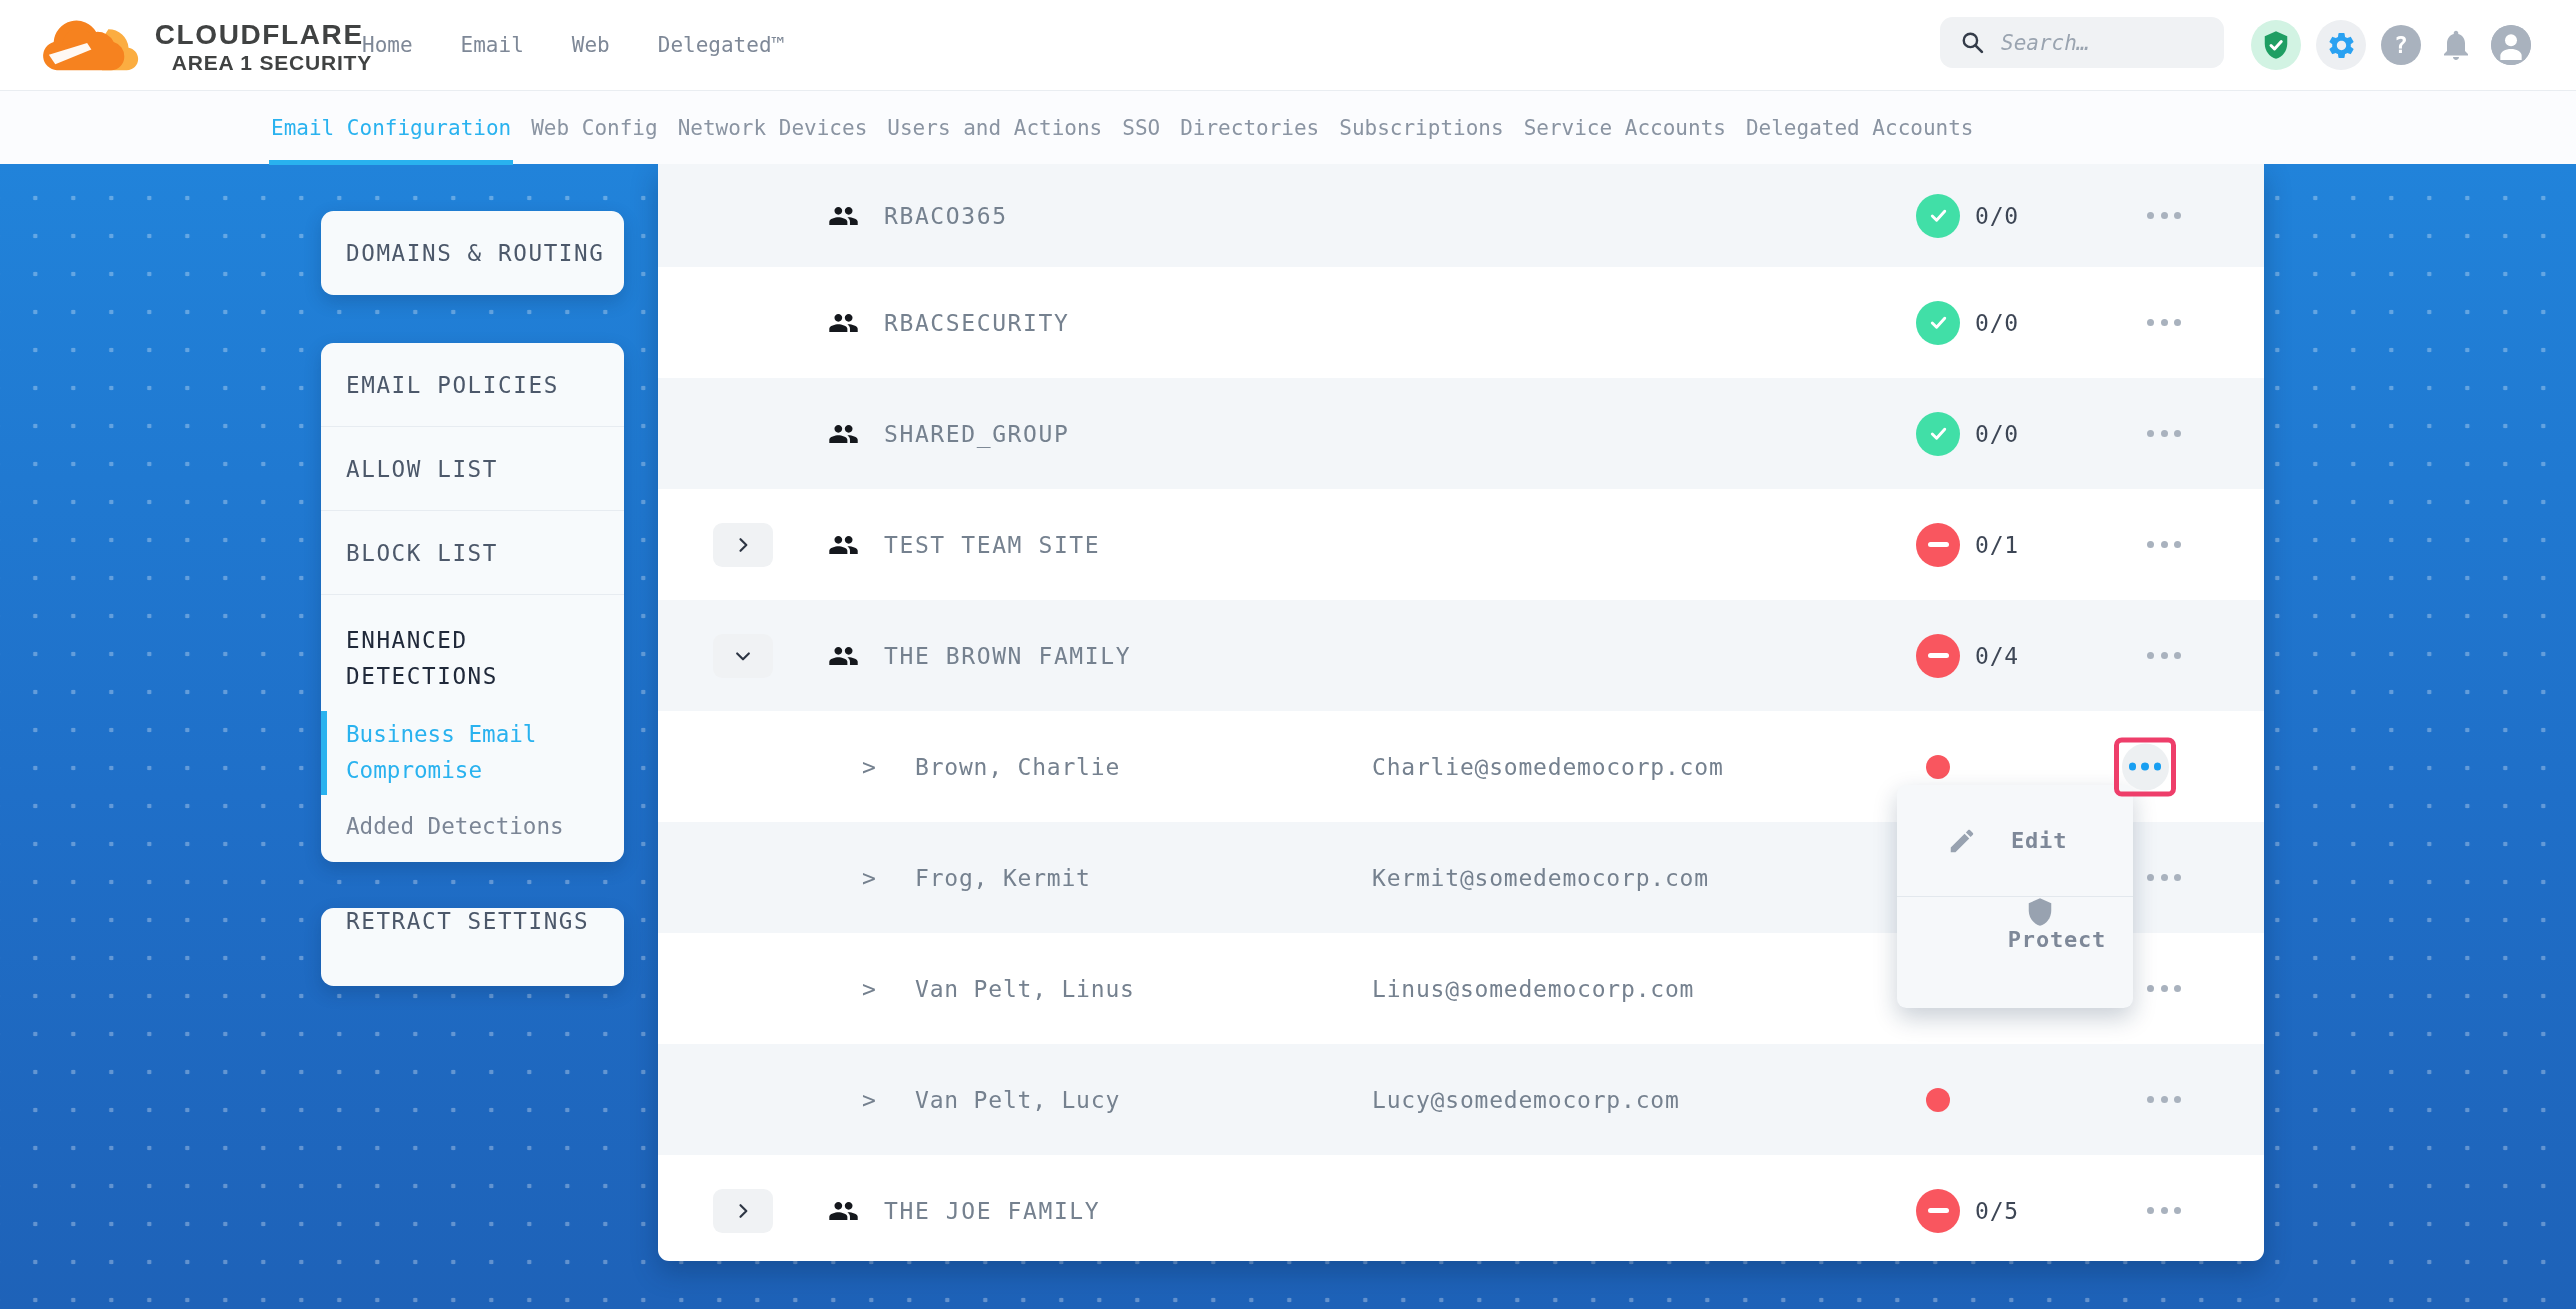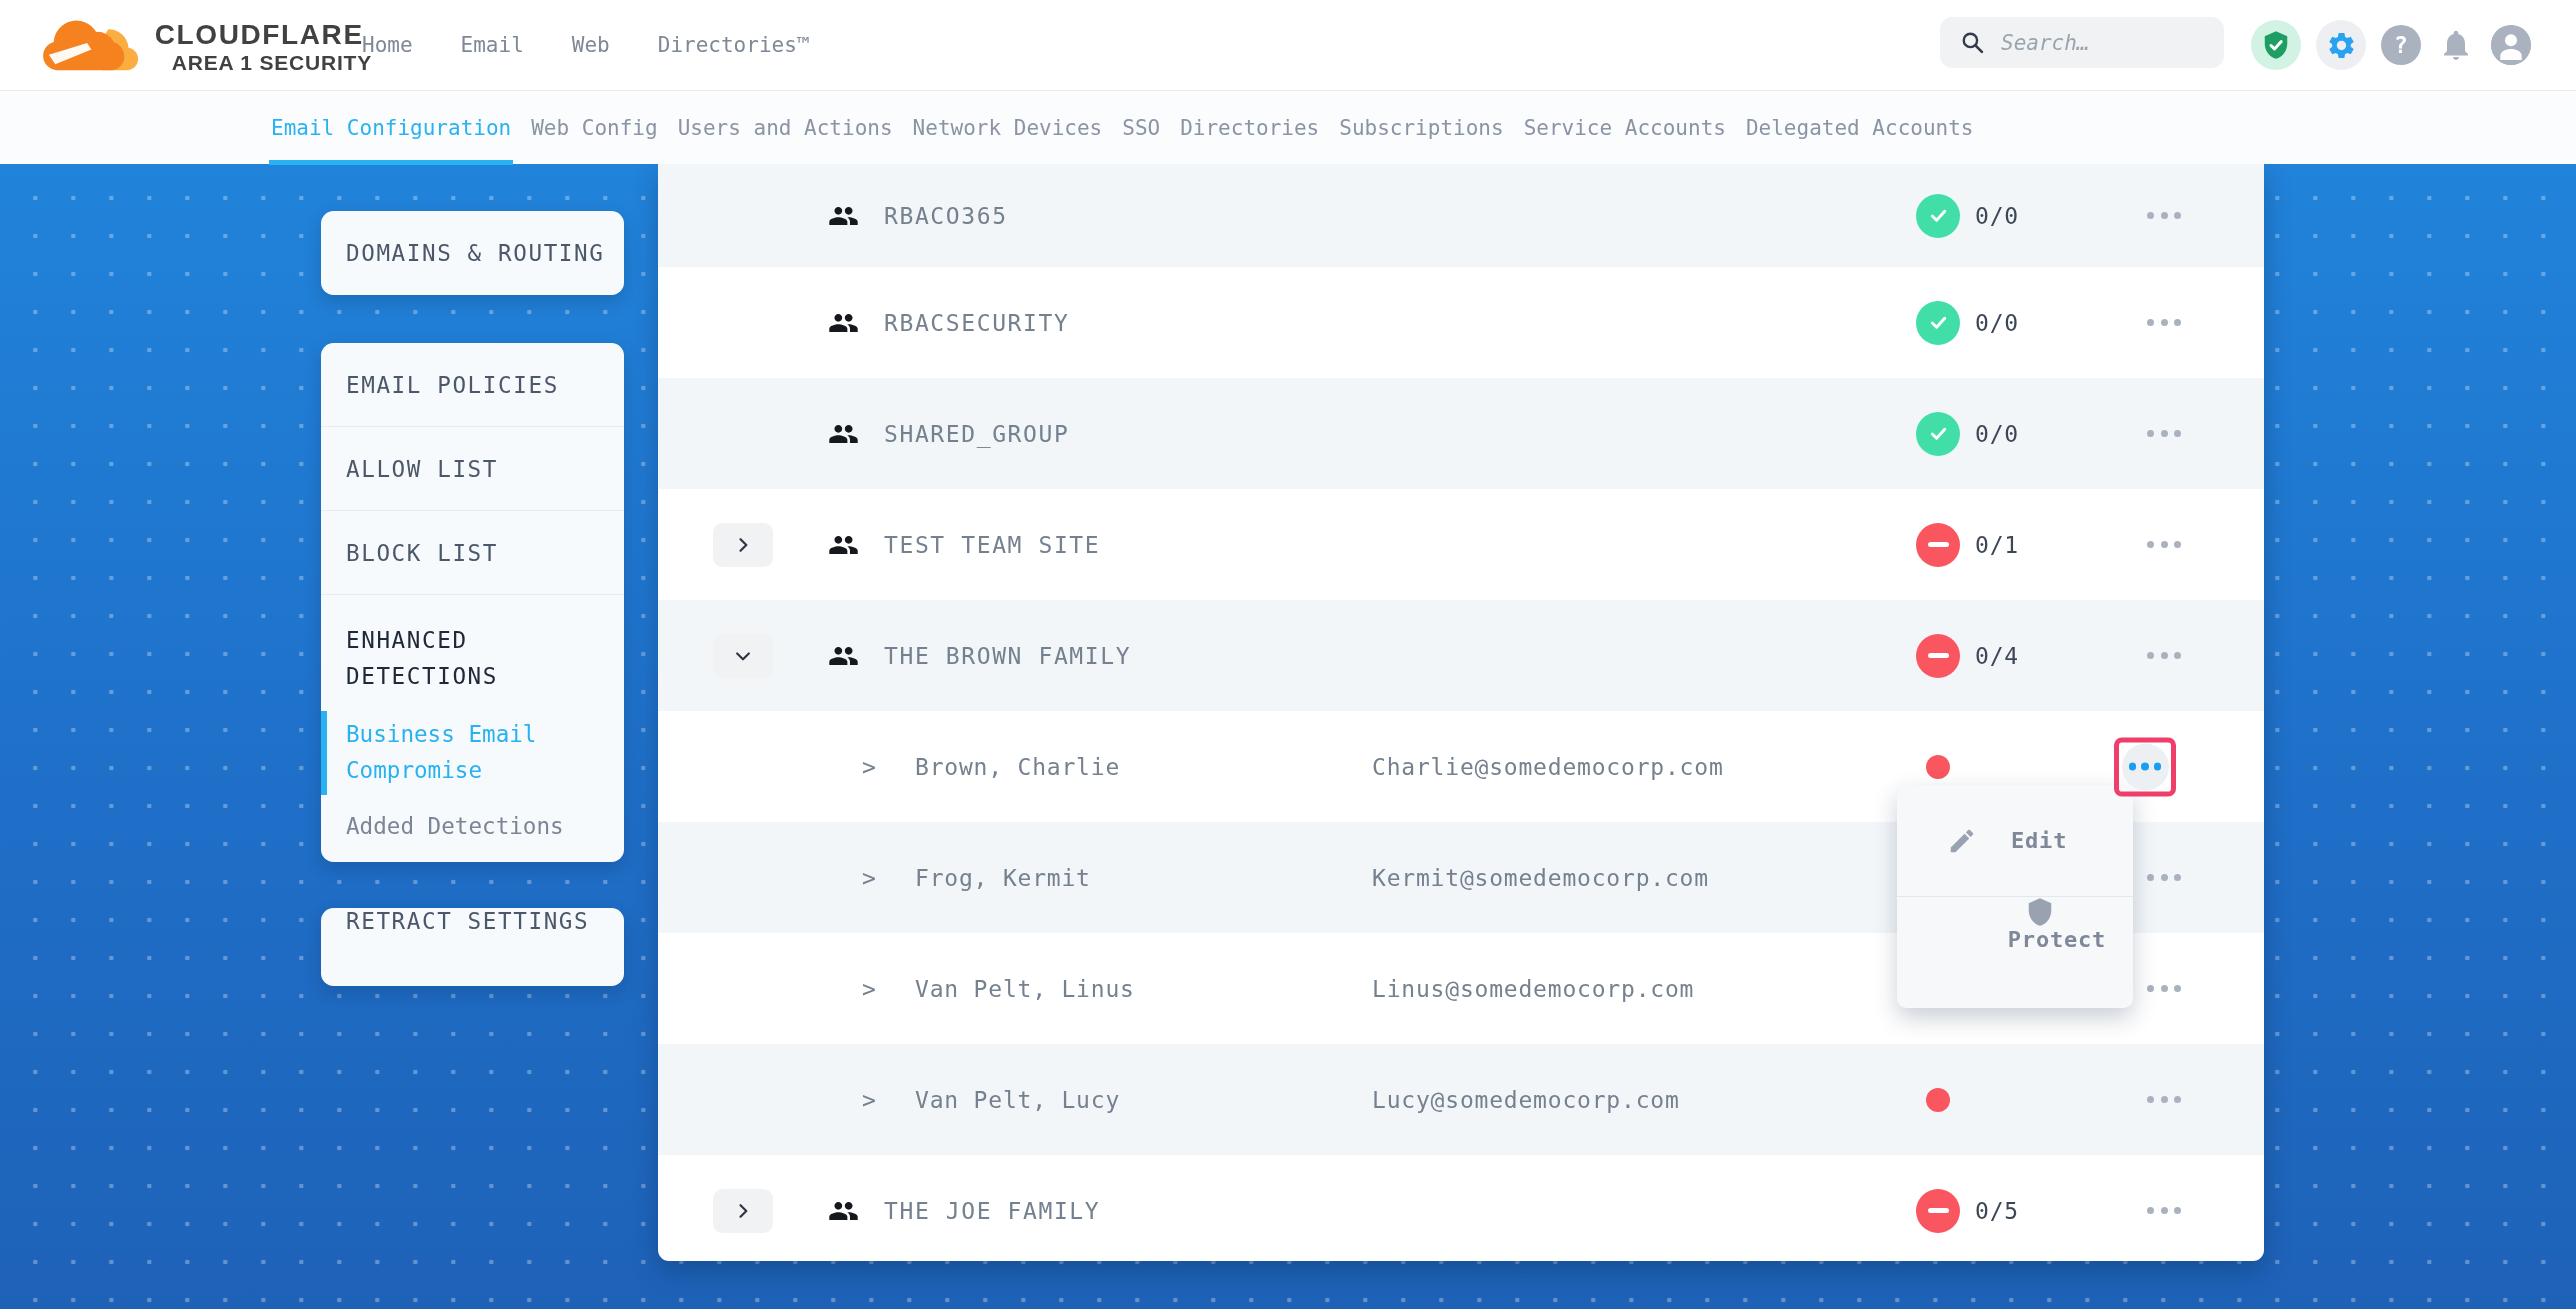--- a/index.html
+++ b/index.html
@@ -103,21 +103,21 @@
     <div class="logo-text">
       <span class="logo-brand">CLOUDFLARE</span>
       <span class="logo-sub">AREA 1 SECURITY</span>
     </div>
   </div>
 
   <nav class="top-nav" id="top-nav">
       <span class="nav-item">Home</span>
       <span class="nav-item">Email</span>
       <span class="nav-item">Web</span>
-      <span class="nav-item">Directories™</span>
+      <span class="nav-item">Delegated™</span>
     </nav>
 
   <div class="search">
     <svg width="25" height="25" viewBox="0 0 24 24">
       <circle cx="10" cy="10" r="6.4" fill="none" stroke="#343c49" stroke-width="2.3"></circle>
       <line x1="15" y1="15" x2="21" y2="21" stroke="#343c49" stroke-width="2.6" stroke-linecap="round"></line>
     </svg>
     <input type="text" placeholder="Search…" style="">
   </div>
 
@@ -148,22 +148,22 @@
         <path fill="#ffffff" d="M12 14.4c-3.2 0-6.4 1.6-6.4 4.1V21h12.8v-2.5c0-2.5-3.2-4.1-6.4-4.1z"></path>
       </svg>
     </div>
   </div>
 </div>
 
 <div class="tabband">
   <nav class="tabs" id="tabs">
       <div class="tab active">Email Configuration</div>
       <div class="tab">Web Config</div>
+      <div class="tab">Network Devices</div>
       <div class="tab">Users and Actions</div>
-      <div class="tab">Network Devices</div>
       <div class="tab">SSO</div>
       <div class="tab">Directories</div>
       <div class="tab">Subscriptions</div>
       <div class="tab">Service Accounts</div>
       <div class="tab">Delegated Accounts</div>
     </nav>
 </div>
 
 <div class="canvas">
 

